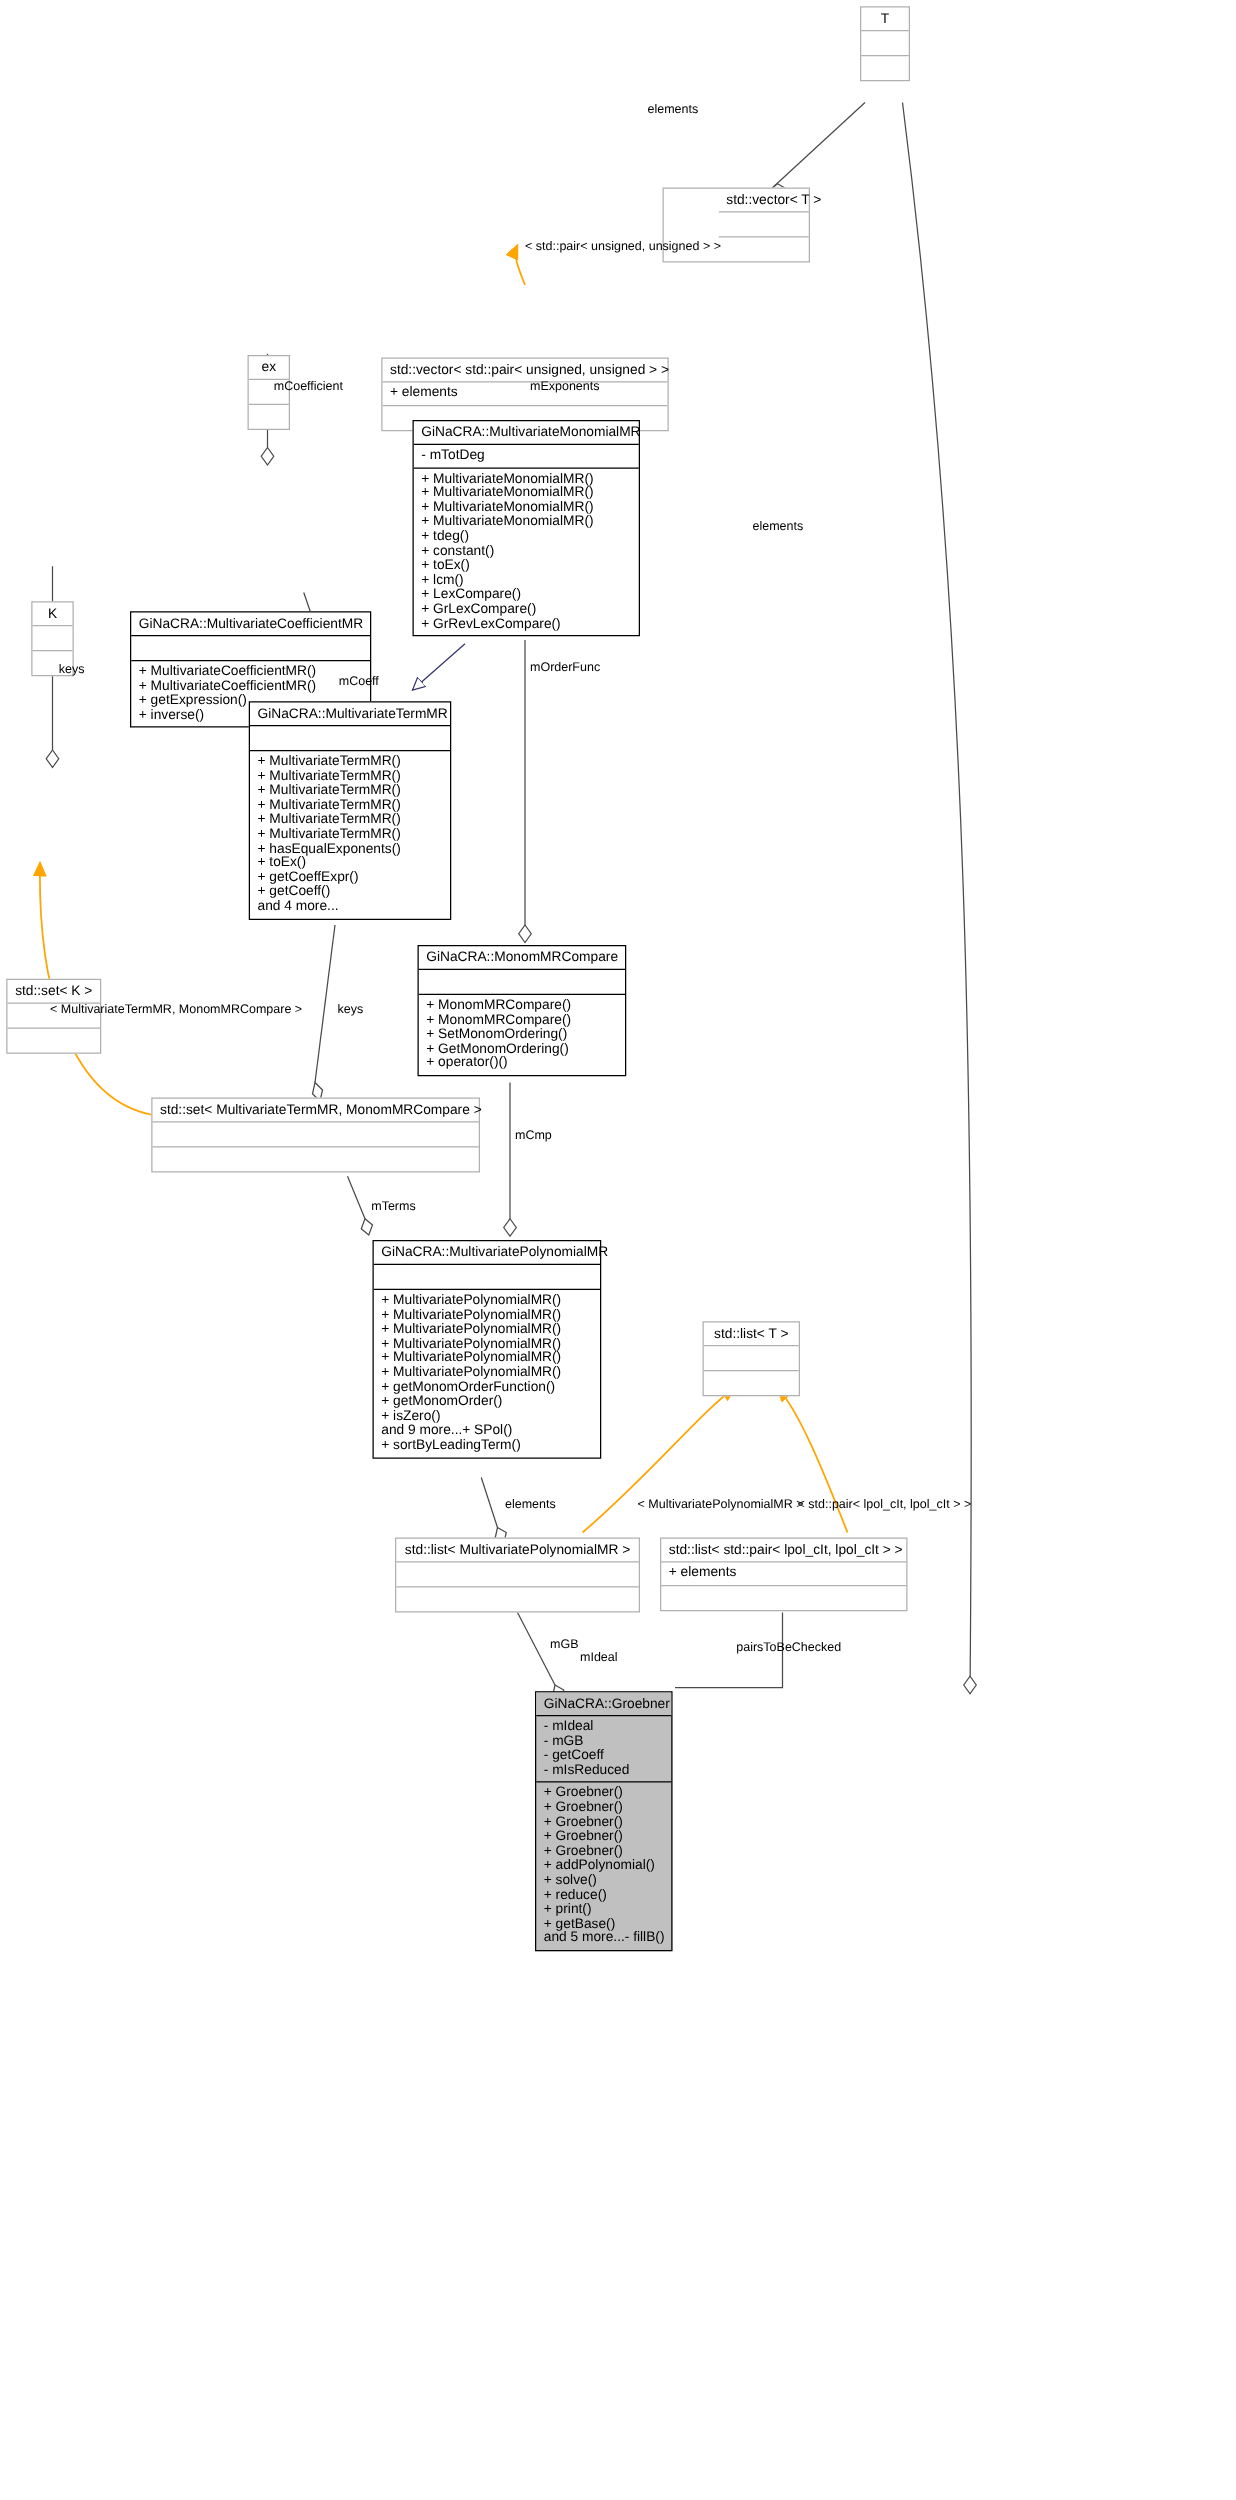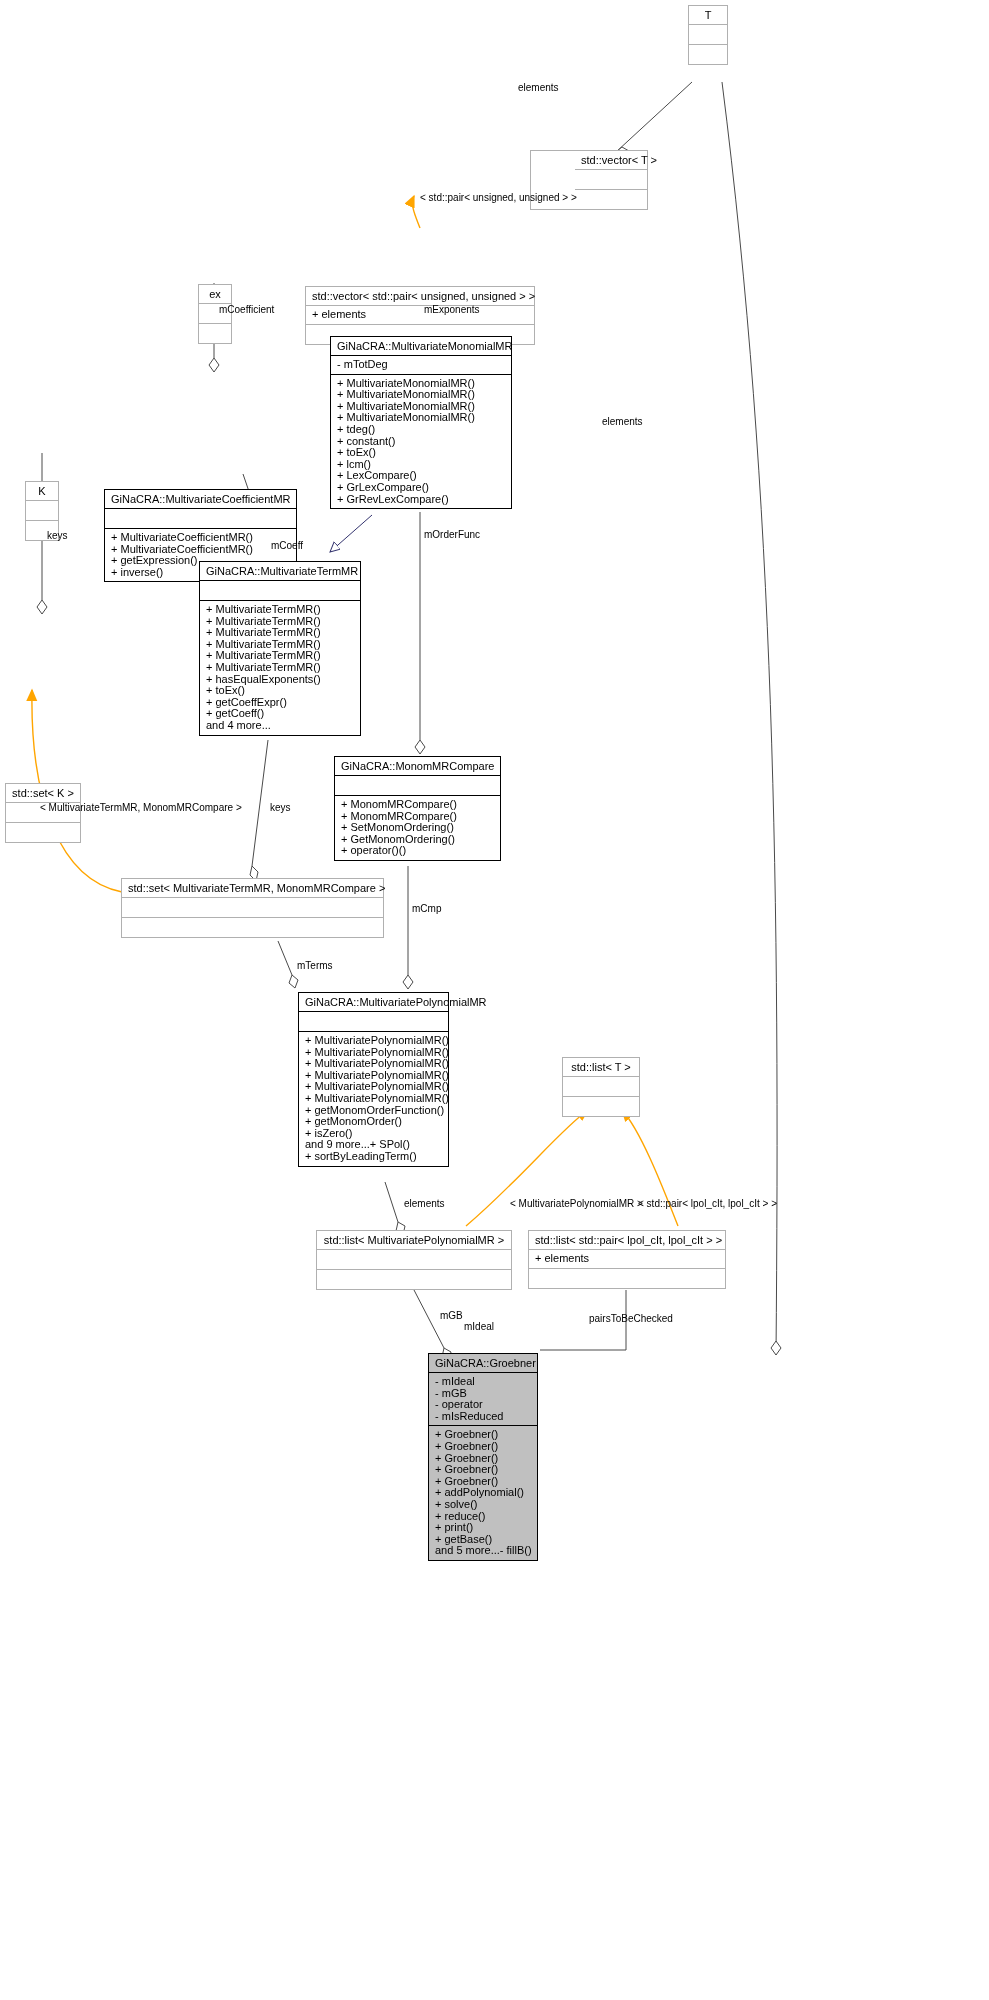--- a/index.html
+++ b/index.html
@@ -195,21 +195,21 @@
       <div class="row">+ operator()()</div>
     </div>
   </div>
 
   <div class="node tmpl" style="left:121px;top:878px;width:263px;">
     <div class="title">std::set&lt; MultivariateTermMR, MonomMRCompare &gt;</div>
     <div class="sect empty"></div>
     <div class="sect last empty"></div>
   </div>
 
-  <div class="node cls" style="left:298px;top:992px;width:151px;">
+  <div class="node cls" style="left:298px;top:992px;width:183px;">
     <div class="title">GiNaCRA::MultivariatePolynomialMR</div>
     <div class="sect empty"></div>
     <div class="sect last">
       <div class="row">+ MultivariatePolynomialMR()</div>
       <div class="row">+ MultivariatePolynomialMR()</div>
       <div class="row">+ MultivariatePolynomialMR()</div>
       <div class="row">+ MultivariatePolynomialMR()</div>
       <div class="row">+ MultivariatePolynomialMR()</div>
       <div class="row">+ MultivariatePolynomialMR()</div>
       <div class="row">+ getMonomOrderFunction()</div>
@@ -238,21 +238,21 @@
       <div class="row">+ elements</div>
     </div>
     <div class="sect last empty"></div>
   </div>
 
   <div class="node cls highlight" style="left:428px;top:1353px;width:110px;">
     <div class="title">GiNaCRA::Groebner</div>
     <div class="sect">
       <div class="row">- mIdeal</div>
       <div class="row">- mGB</div>
-      <div class="row">- operator</div>
+      <div class="row">- getCoeff</div>
       <div class="row">- mIsReduced</div>
     </div>
     <div class="sect last">
       <div class="row">+ Groebner()</div>
       <div class="row">+ Groebner()</div>
       <div class="row">+ Groebner()</div>
       <div class="row">+ Groebner()</div>
       <div class="row">+ Groebner()</div>
       <div class="row">+ addPolynomial()</div>
       <div class="row">+ solve()</div>

